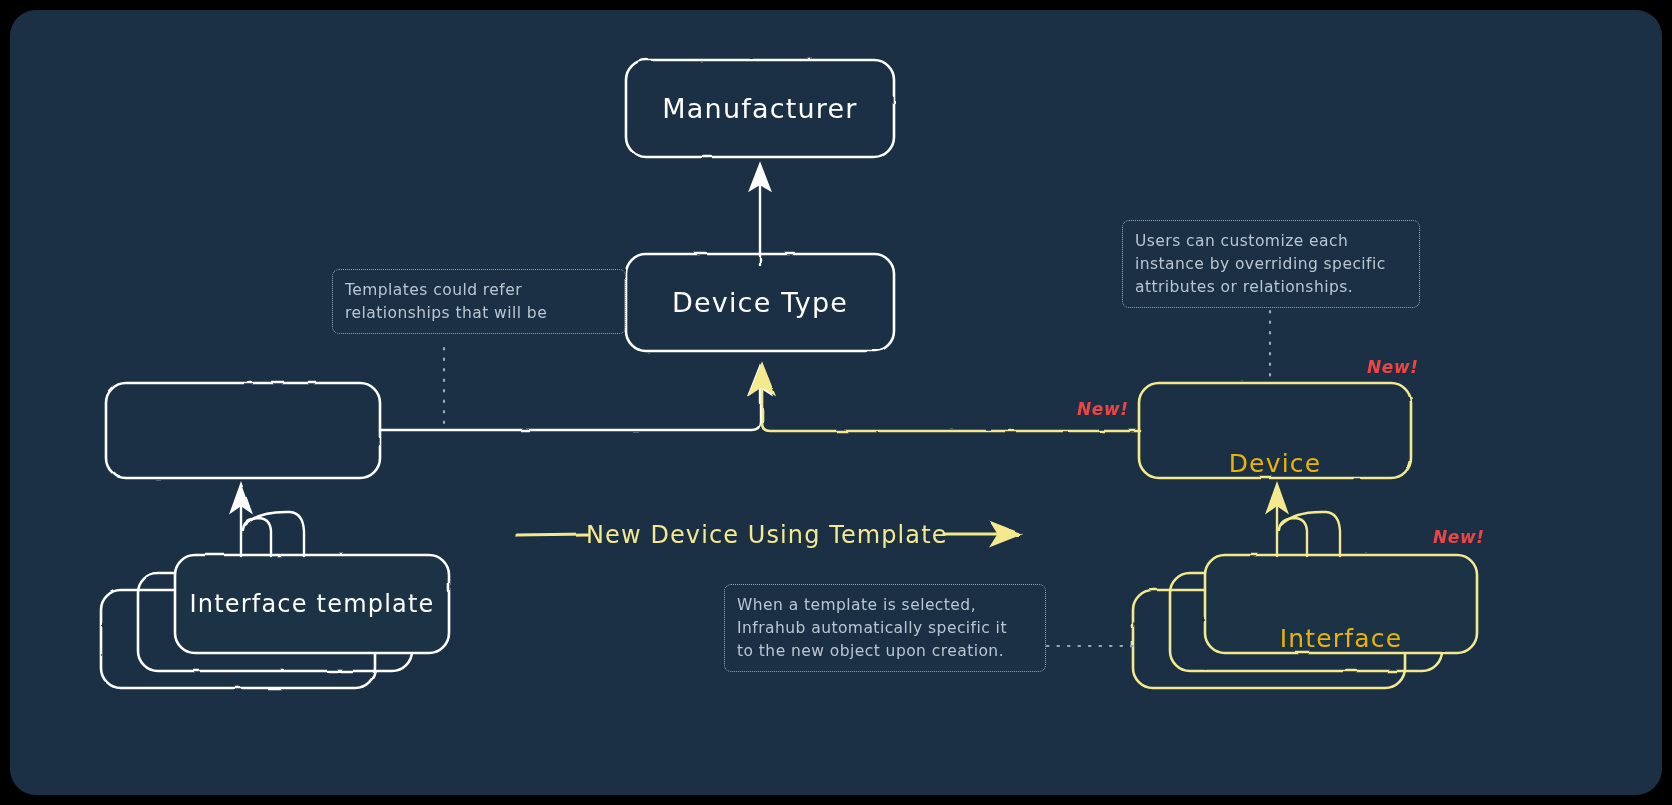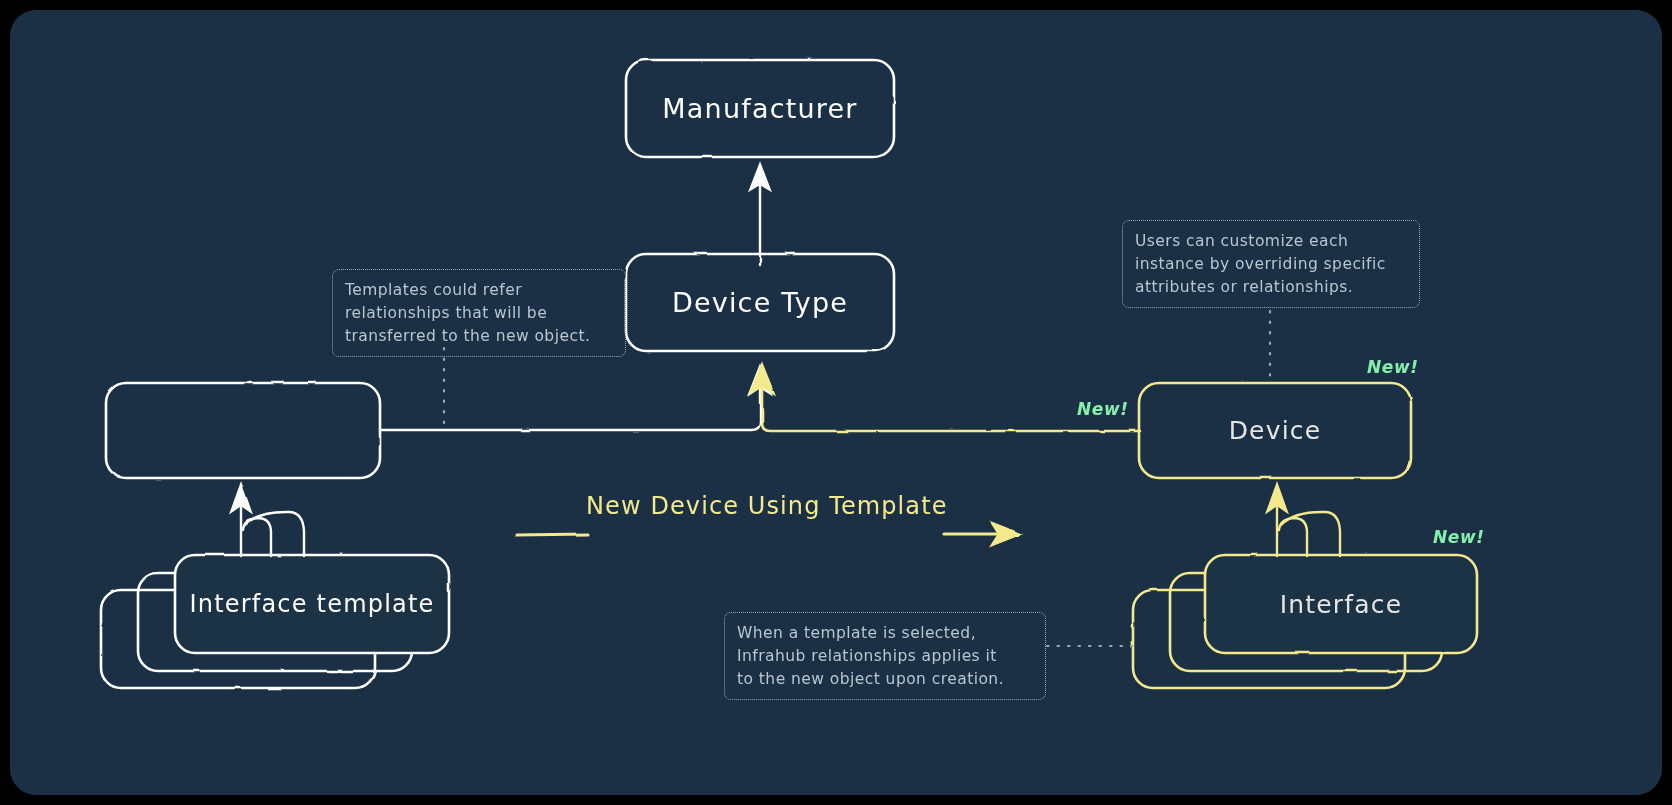--- a/index.html
+++ b/index.html
@@ -12,31 +12,31 @@
   svg#art{position:absolute;left:0;top:0;width:1672px;height:805px;overflow:visible;}
   .node{
     position:absolute;box-sizing:border-box;
     display:flex;align-items:center;justify-content:center;
     font-family:"DejaVu Sans",sans-serif;
     letter-spacing:1.2px;
     text-align:center;
     white-space:nowrap;
   }
   .node-white{color:#ffffff;}
-  .node-yellow{color:#e5e5e5;}
+  .node-yellow{color:#eab308;align-items:flex-end;}
   .ann{
     position:absolute;box-sizing:border-box;
     color:#b9c6d2;font-family:"DejaVu Sans",sans-serif;
     font-size:15.5px;line-height:23px;letter-spacing:.45px;
     padding:9px 12px 8px 12px;
     border:1.6px dotted #97a7b5;border-radius:7px;
     background:transparent;
   }
   .newlbl{
-    position:absolute;color:#86efac;font-style:italic;font-weight:600;
+    position:absolute;color:#ef4444;font-style:italic;font-weight:600;
     font-size:17px;letter-spacing:.6px;font-family:"DejaVu Sans",sans-serif;
   }
   .arrowlabel{
     position:absolute;color:#f5e98e;font-size:24px;letter-spacing:1.1px;
     font-family:"DejaVu Sans",sans-serif;white-space:nowrap;
   }
 </style>
 </head>
 <body>
 
@@ -152,33 +152,32 @@
   </div>
 
   <div class="node node-yellow" style="left:1205px;top:555px;width:272px;height:98px;font-size:25px;border-radius:28px;">
     <span>Interface</span>
   </div>
 
   <div class="newlbl" style="left:1077px;top:399px;">New!</div>
   <div class="newlbl" style="left:1367px;top:357px;">New!</div>
   <div class="newlbl" style="left:1433px;top:527px;">New!</div>
 
-  <div class="arrowlabel" style="left:586px;top:492px;">New Device Using Template</div>
+  <div class="arrowlabel" style="left:586px;top:521px;">New Device Using Template</div>
 
   <div class="ann" style="left:300px;top:269px;width:294px;margin-left:32px;">
     <div>Templates could refer</div>
     <div>relationships that will be</div>
-    <div>transferred to the new object.</div>
   </div>
 
   <div class="ann" style="left:1122px;top:220px;width:298px;">
     <div>Users can customize each</div>
     <div>instance by overriding specific</div>
     <div>attributes or relationships.</div>
   </div>
 
-  <div class="ann" style="left:724px;top:612px;width:322px;">
+  <div class="ann" style="left:724px;top:584px;width:322px;">
     <div>When a template is selected,</div>
-    <div>Infrahub relationships applies it</div>
+    <div>Infrahub automatically specific it</div>
     <div>to the new object upon creation.</div>
   </div>
 
 </div>
 
 </body></html>

